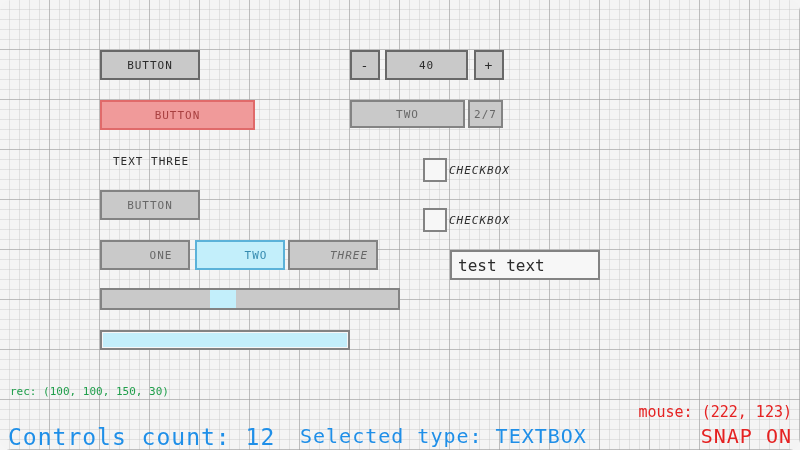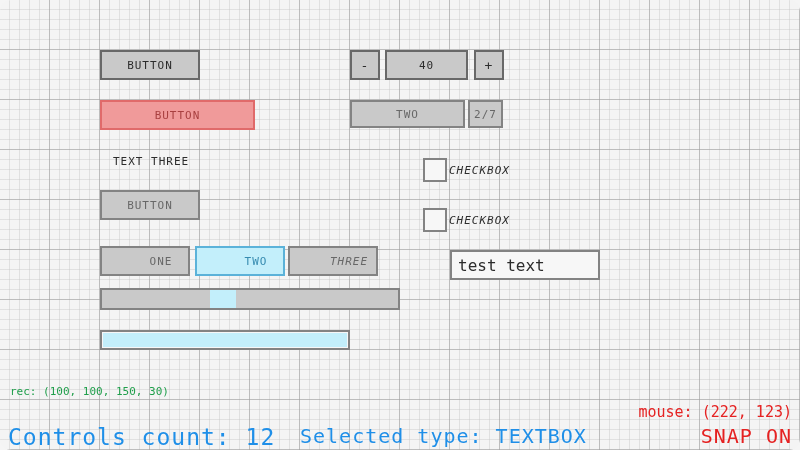--- a/index.html
+++ b/index.html
@@ -67,21 +67,21 @@
     font-size: 11px;
     letter-spacing: 1px;
     color: #2c2c2c;
     user-select: none;
   }
 
   #toggle-main { left: 100px; top: 190px; width: 100px; height: 30px; font-size: 11px; }
 
   #togglegroup { position: absolute; left: 100px; top: 240px; height: 30px; }
   #togglegroup .tg-item {
-    position: absolute; top: 6px; height: 30px; width: 90px; font-size: 11px; padding-left: 32px;
+    position: absolute; top: 0; height: 30px; width: 90px; font-size: 11px; padding-left: 32px;
   }
   #tg-0 { left: 0px; }
   #tg-1 { left: 95px; }
   #tg-2 { left: 188px; font-style: italic; }
 
   
   #slider {
     position: absolute;
     left: 100px; top: 288px; width: 300px; height: 22px;
     box-sizing: border-box;

